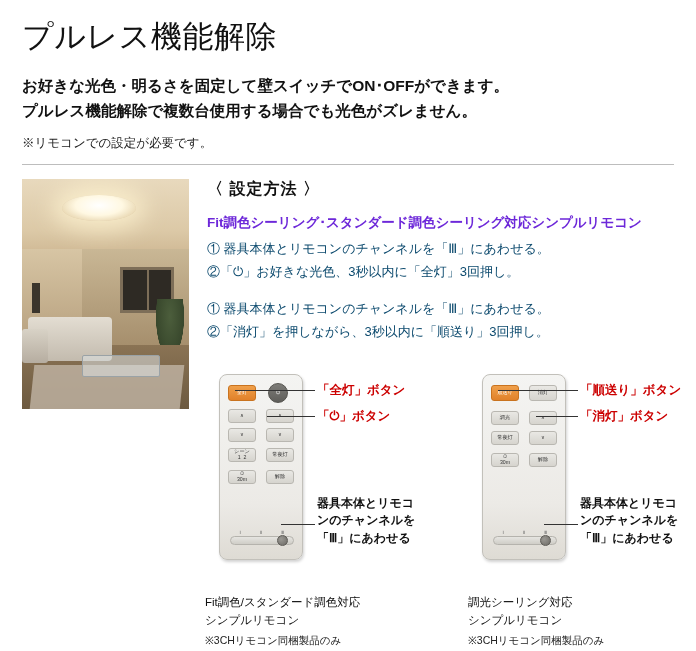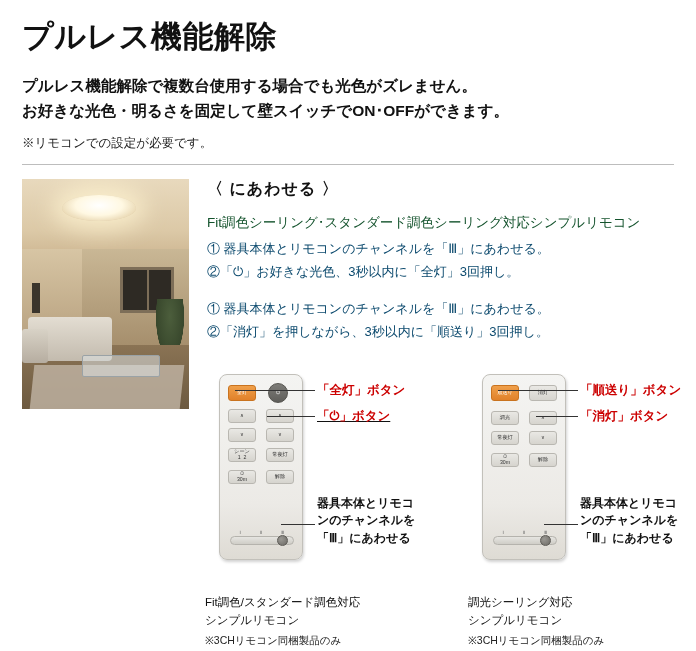--- a/index.html
+++ b/index.html
@@ -13,21 +13,21 @@
     position: relative;
   }
   .page {
     position: relative;
     width: 696px;
     height: 651px;
     padding: 18px 22px 0 22px;
   }
   .title {
     font-size: 31px;
-    font-weight: bold;
+    font-weight: normal;
     letter-spacing: 0.5px;
     line-height: 1.2;
     color: #111;
   }
   .lead {
     margin-top: 18px;
     font-size: 15.5px;
     font-weight: bold;
     line-height: 1.62;
     color: #111;
@@ -129,22 +129,22 @@
   }
   .section-head {
     font-size: 16px;
     font-weight: bold;
     letter-spacing: 1px;
     color: #111;
     margin-bottom: 14px;
   }
   .block-title {
     font-size: 13.5px;
-    font-weight: normal;
-    color: #14532d;
+    font-weight: bold;
+    color: #6d28d9;
     margin-bottom: 6px;
   }
   .step {
     font-size: 13px;
     line-height: 1.75;
     color: #0c4a6e;
   }
   .block + .block { margin-top: 14px; }
 
   
@@ -265,22 +265,22 @@
   }
 </style>
 </head>
 <body>
 
 <div class="page">
 
   <div class="title">プルレス機能解除</div>
 
   <div class="lead">
+    <div>お好きな光色・明るさを固定して壁スイッチでON･OFFができます。</div>
     <div>プルレス機能解除で複数台使用する場合でも光色がズレません。</div>
-    <div>お好きな光色・明るさを固定して壁スイッチでON･OFFができます。</div>
   </div>
 
   <div class="note-small">※リモコンでの設定が必要です。</div>
 
   <div class="divider"></div>
 
   <div class="content">
 
     <div class="photo">
       <div class="ph-ceiling"></div>
@@ -291,21 +291,21 @@
       <div class="ph-tv"></div>
       <div class="ph-plant"></div>
       <div class="ph-floor"></div>
       <div class="ph-rug"></div>
       <div class="ph-sofa"></div>
       <div class="ph-sofa2"></div>
       <div class="ph-table"></div>
     </div>
 
     <div class="right">
-      <div class="section-head">〈 にあわせる 〉</div>
+      <div class="section-head">〈 設定方法 〉</div>
 
       <div class="block">
         <div class="block-title">Fit調色シーリング･スタンダード調色シーリング対応シンプルリモコン</div>
         <div class="step">① 器具本体とリモコンのチャンネルを「Ⅲ」にあわせる。</div>
         <div class="step">②「⏻」お好きな光色、3秒以内に「全灯」3回押し。</div>
       </div>
 
       <div class="block">
         <div class="step">① 器具本体とリモコンのチャンネルを「Ⅲ」にあわせる。</div>
         <div class="step">②「消灯」を押しながら、3秒以内に「順送り」3回押し。</div>
@@ -344,21 +344,21 @@
         </div>
       </div>
 
       <div class="lead-line" style="left:30px; top:18px; width:80px;"></div>
       <div class="lead-line v" style="left:30px; top:18px; height:0px;"></div>
       <div class="callout" style="left:112px; top:9px;">
         <span class="red">「全灯」ボタン</span>
       </div>
 
       <div class="lead-line" style="left:62px; top:44px; width:48px;"></div>
-      <div class="callout" style="left:112px; top:35px;text-decoration:underline;">
+      <div class="callout" style="left:112px; top:35px;">
         <span class="red">「⏻」ボタン</span>
       </div>
 
       <div class="lead-line" style="left:76px; top:152px; width:34px;"></div>
       <div class="callout" style="left:112px; top:123px; font-size:12px;">
         <div>器具本体とリモコ</div>
         <div>ンのチャンネルを</div>
         <div>「Ⅲ」にあわせる</div>
       </div>
 

